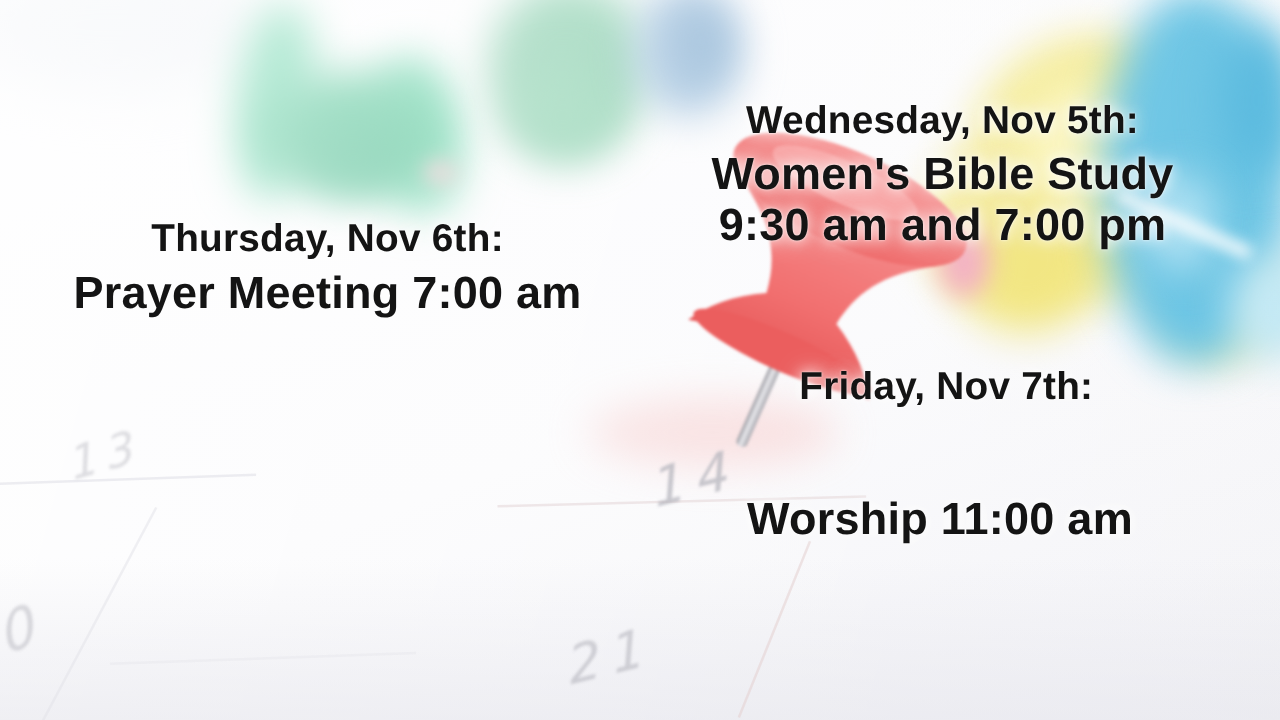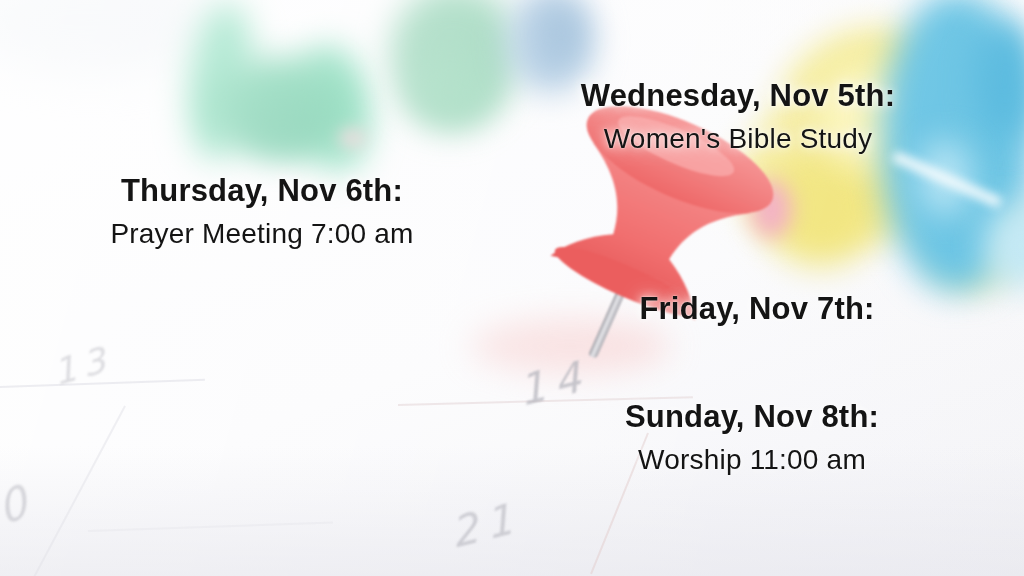--- a/index.html
+++ b/index.html
@@ -19,21 +19,21 @@
   .cal-num{
     position:absolute;font-family:"DejaVu Sans",sans-serif;font-style:italic;font-weight:400;
     color:var(--c-calendar_number,#b5b5bd);filter:blur(1.2px);white-space:nowrap;
   }
   .needle-streak{position:absolute;border-radius:6px;filter:blur(5px);transform-origin:0 50%;}
   .redpin{position:absolute;left:470px;top:105px;filter:blur(1.3px) saturate(1.05);}
   
   .event{position:absolute;text-align:center;color:var(--c-text,#141414);
     text-shadow:0 0 2px rgba(255,255,255,.85),0 0 10px rgba(255,255,255,.9),0 0 20px rgba(255,255,255,.75);}
   .event .heading{font-size:31px;line-height:45px;font-weight:700;letter-spacing:.2px;white-space:nowrap;}
-  .event .line{font-size:28px;line-height:41px;font-weight:400;letter-spacing:.2px;white-space:nowrap;}
+  .event .line{font-size:36px;line-height:41px;font-weight:700;letter-spacing:.2px;white-space:nowrap;}
 </style>
 </head>
 <body>
 
 <div class="stage">
 
   <div class="bg">
 
     <div class="blob" style="left:-40px;top:-35px;width:260px;height:110px;background:#dfe6ee;opacity:.5;filter:blur(22px);"></div>
 
@@ -108,27 +108,27 @@
   </div>
 
   <div class="event" style="left:52px;top:168px;width:420px;">
     <div class="heading">Thursday, Nov 6th:</div>
     <div class="line">Prayer Meeting 7:00 am</div>
   </div>
 
   <div class="event" style="left:60px;top:335px;width:440px;">
   </div>
 
-  <div class="event" style="left:538px;top:73px;width:400px;text-align:center;">
+  <div class="event" style="left:554px;top:73px;width:400px;text-align:center;">
     <div class="heading">Wednesday, Nov 5th:</div>
     <div class="line">Women's Bible Study</div>
+    <div class="line">9:30 am and 7:00 pm</div>
   </div>
 
   <div class="event" style="left:548px;top:246px;width:418px;margin-top:40px;">
     <div class="heading">Friday, Nov 7th:</div>
   </div>
 
   <div class="event" style="left:552px;top:394px;width:400px;">
-    <div class="heading">Sunday, Nov 8th:</div>
     <div class="line">Worship 11:00 am</div>
   </div>
 
 </div>
 
 </body></html>

